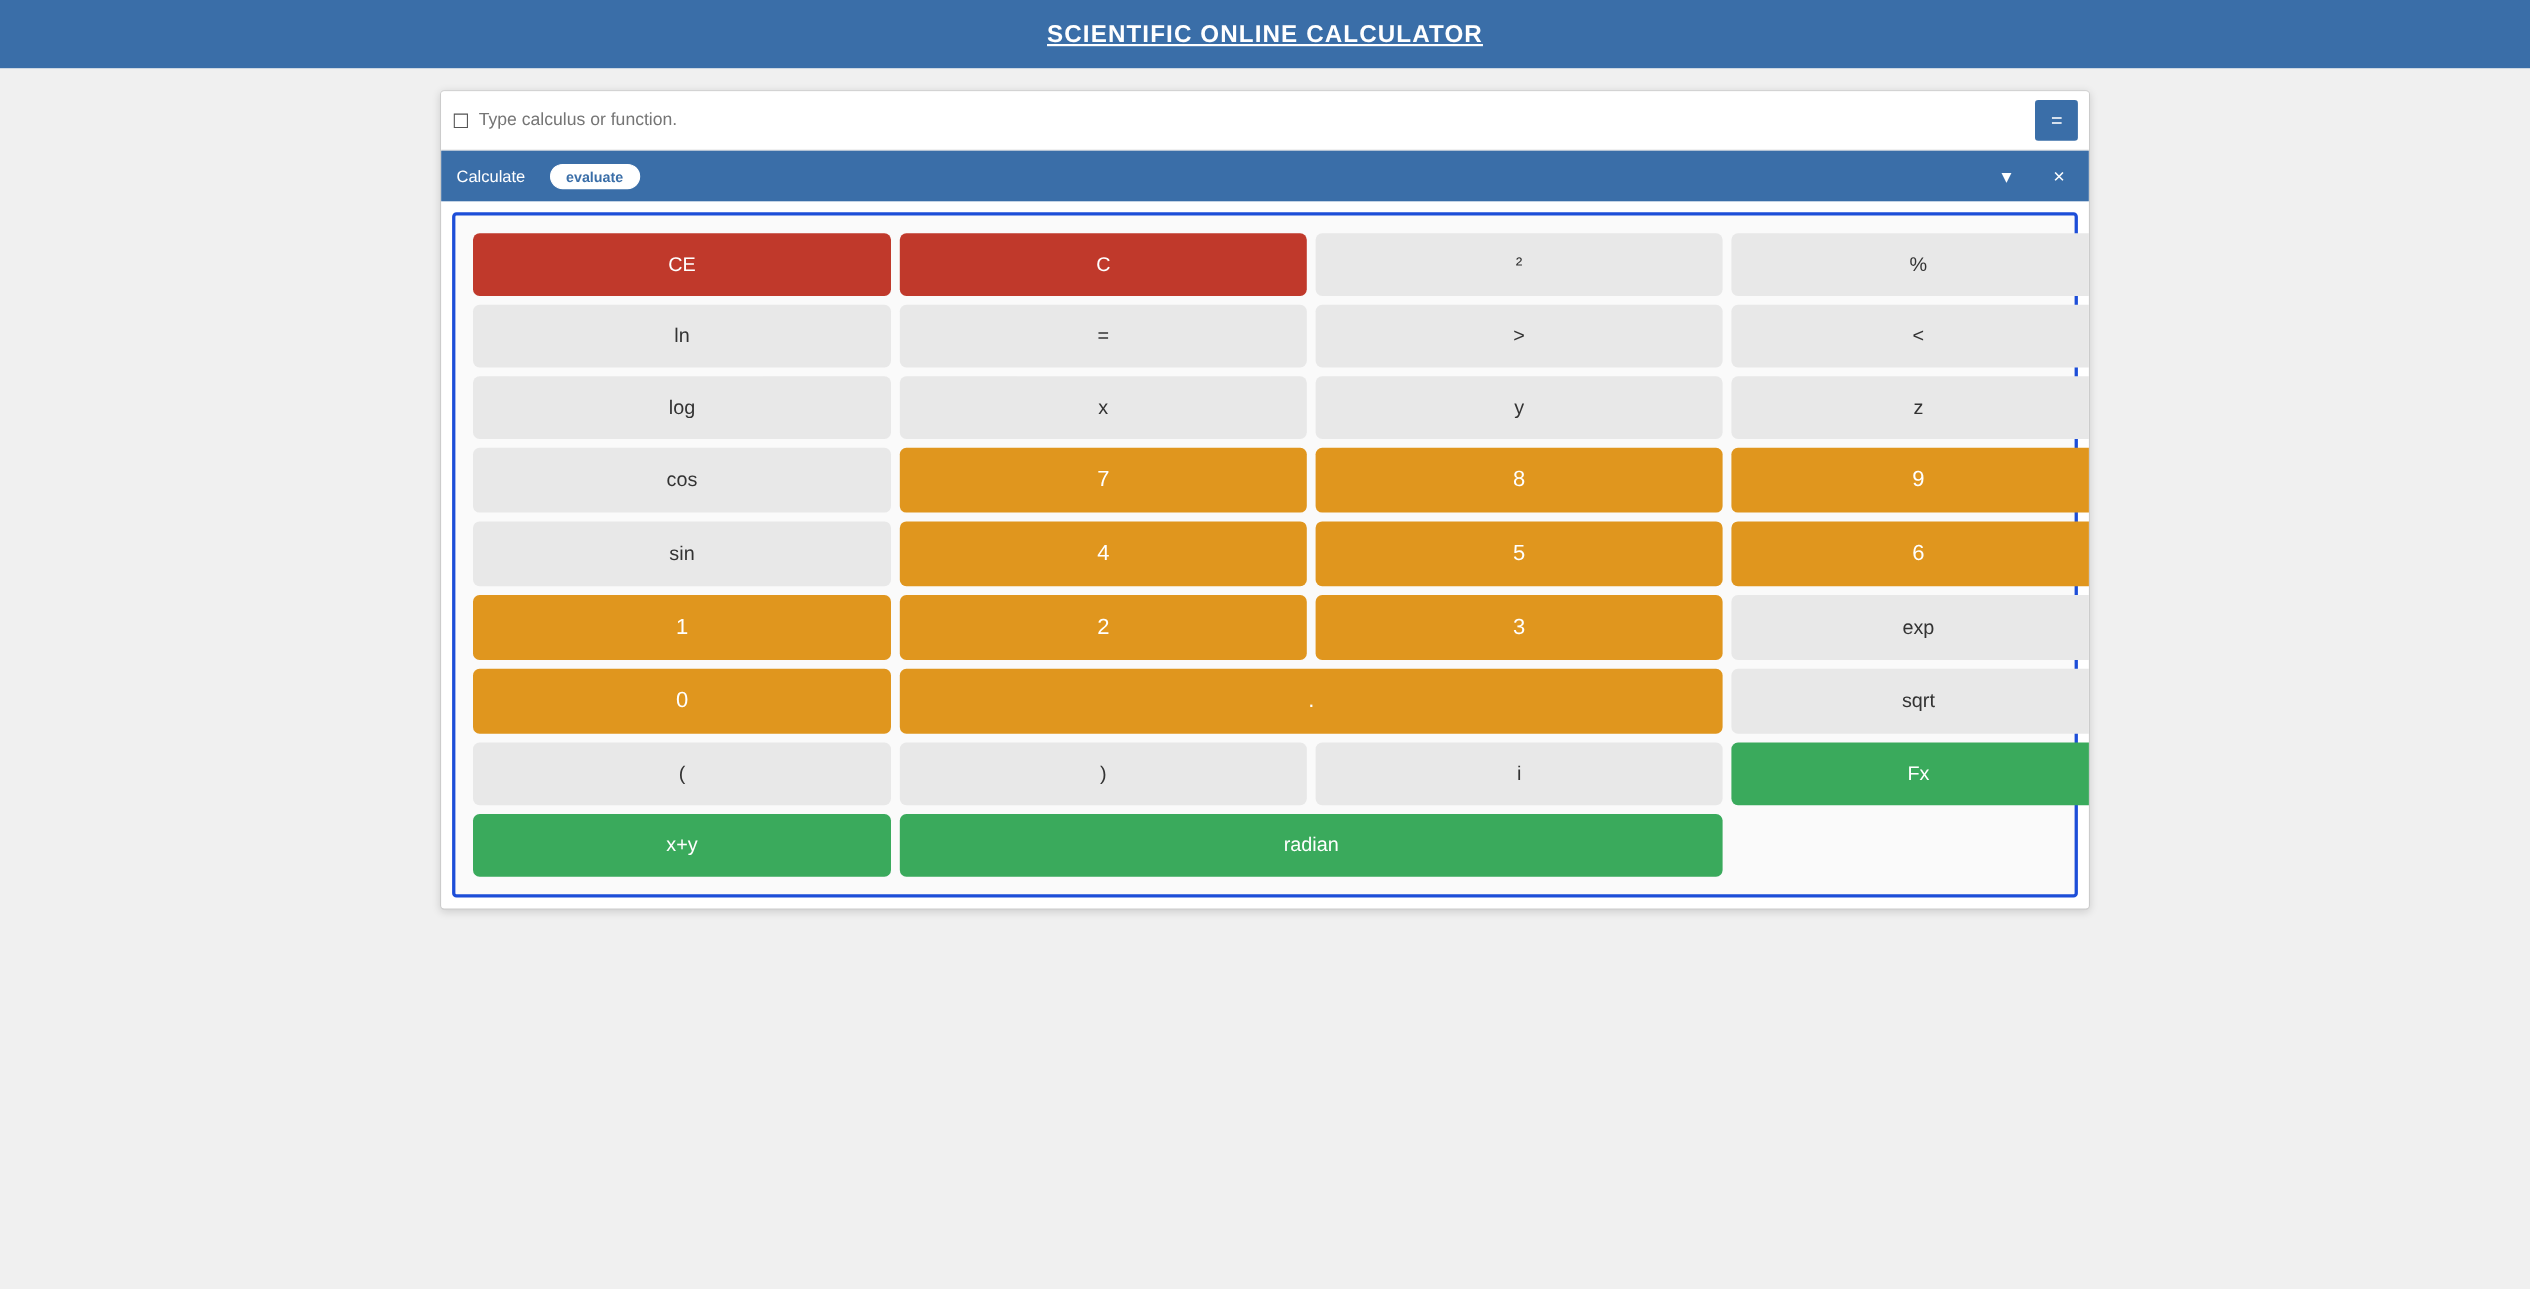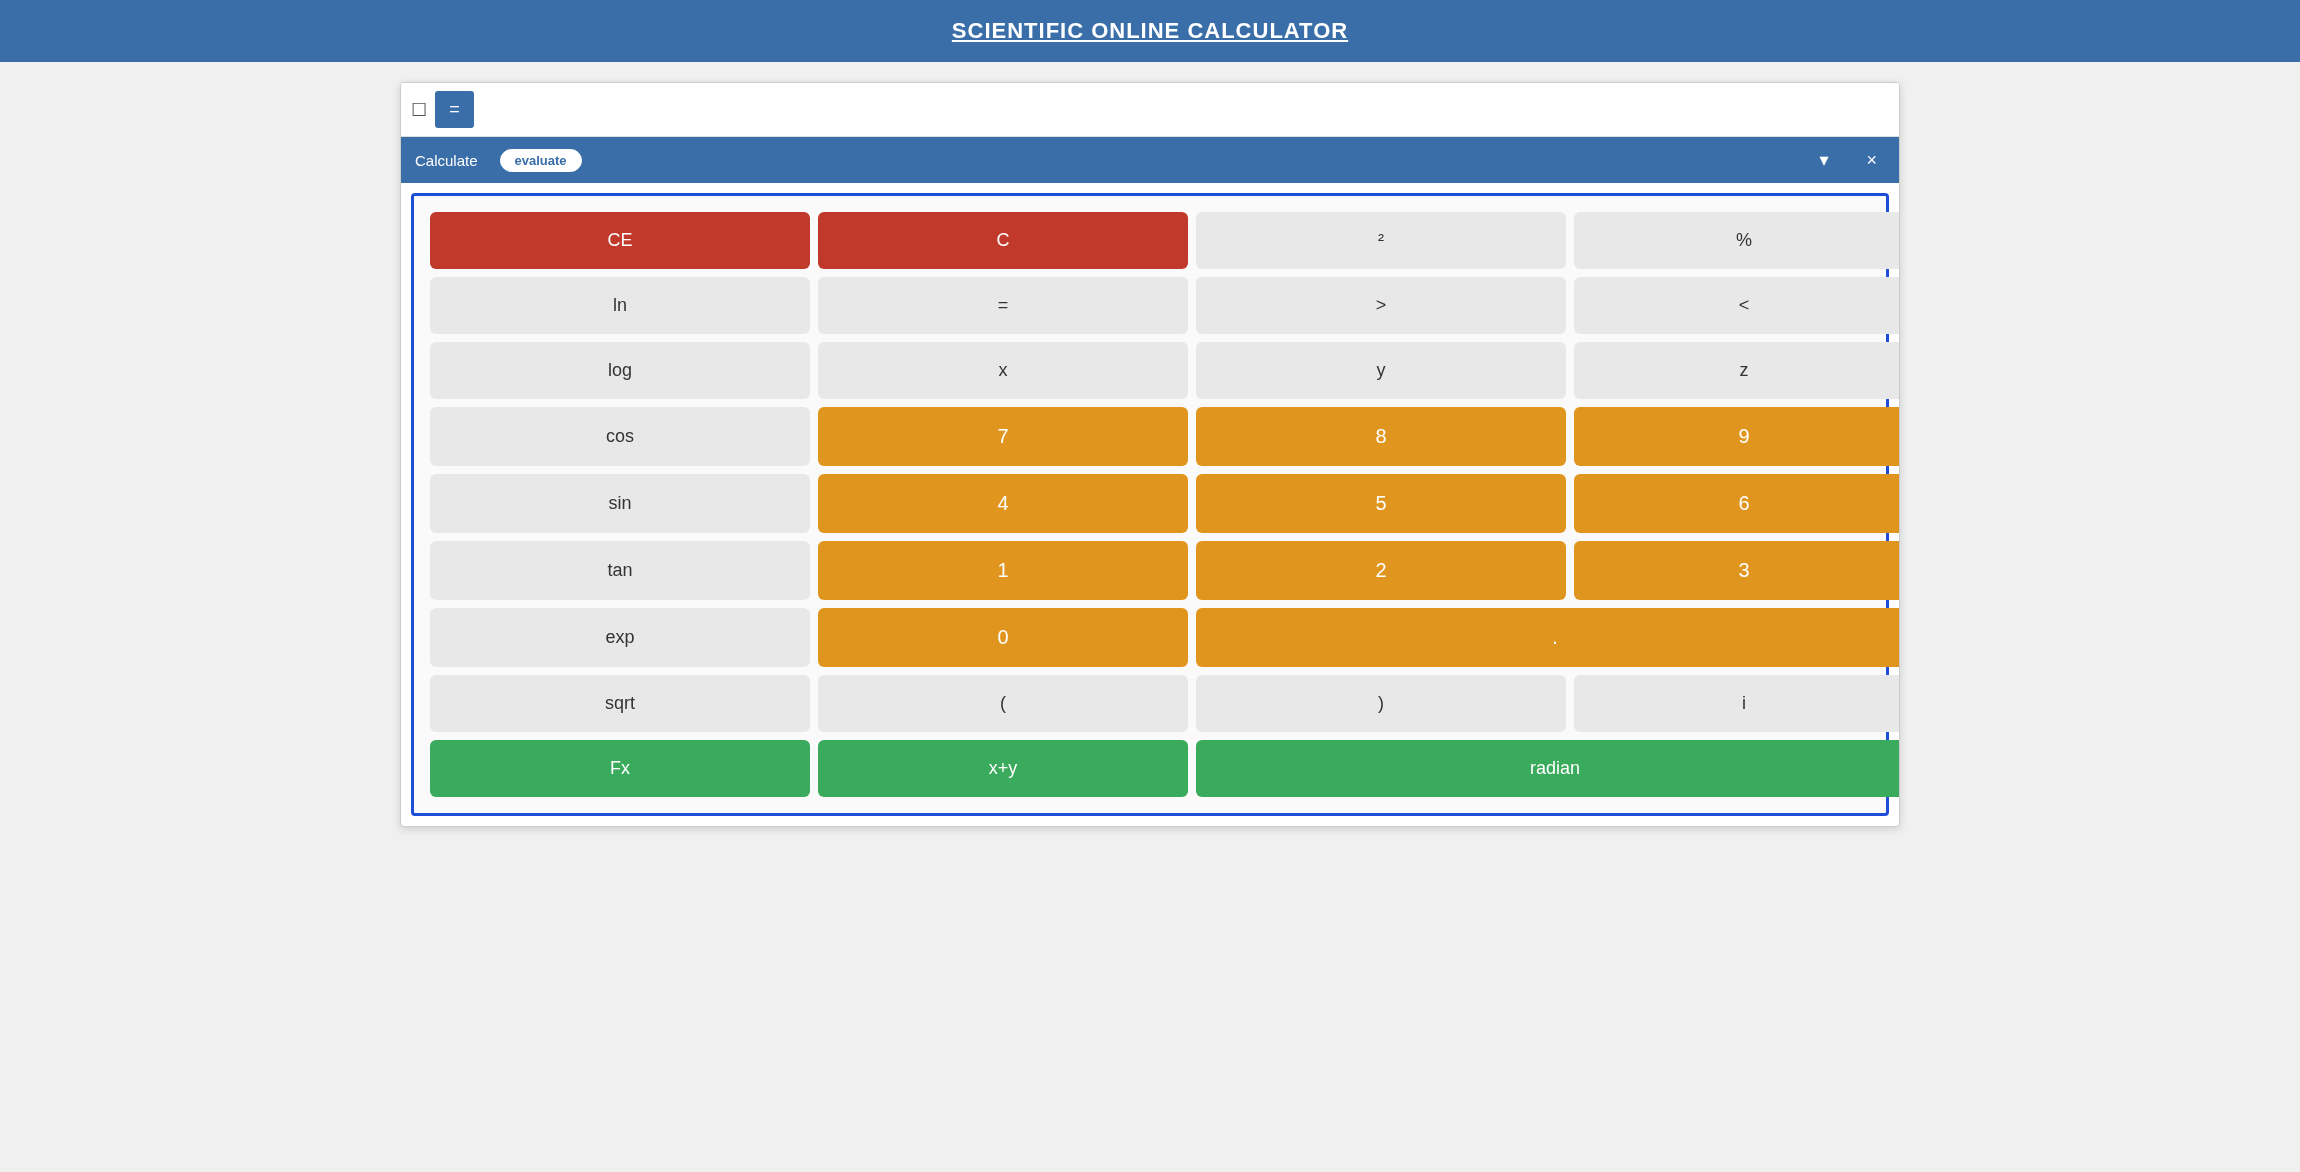--- a/index.html
+++ b/index.html
@@ -162,20 +162,21 @@
 <body>
 
 <div class="app-header">
   <span class="app-title">SCIENTIFIC ONLINE CALCULATOR</span>
 </div>
 
 <div class="calculator-wrapper">
 
   <div class="input-bar">
     <span class="input-icon">☐</span>
+    <input class="calc-input" type="text" placeholder="Type calculus or function." style="">
     <button class="equals-top-btn">=</button>
   </div>
 
   <div class="calculate-bar">
     <span class="calculate-label">Calculate</span>
     <button class="evaluate-badge">evaluate</button>
     <div class="calculate-spacer"></div>
     <button class="calc-bar-btn">▾</button>
     <button class="calc-bar-btn">×</button>
   </div>
@@ -201,21 +202,20 @@
       <button class="calc-btn btn-gray">cos</button>
       <button class="calc-btn btn-orange">7</button>
       <button class="calc-btn btn-orange">8</button>
       <button class="calc-btn btn-orange">9</button>
 
       <button class="calc-btn btn-gray">sin</button>
       <button class="calc-btn btn-orange">4</button>
       <button class="calc-btn btn-orange">5</button>
       <button class="calc-btn btn-orange">6</button>
 
-      <button class="calc-btn btn-gray">tan</button>
       <button class="calc-btn btn-orange">1</button>
       <button class="calc-btn btn-orange">2</button>
       <button class="calc-btn btn-orange">3</button>
 
       <button class="calc-btn btn-gray">exp</button>
       <button class="calc-btn btn-orange">0</button>
       <button class="calc-btn btn-orange span2">.</button>
 
       <button class="calc-btn btn-gray">sqrt</button>
       <button class="calc-btn btn-gray">(</button>

